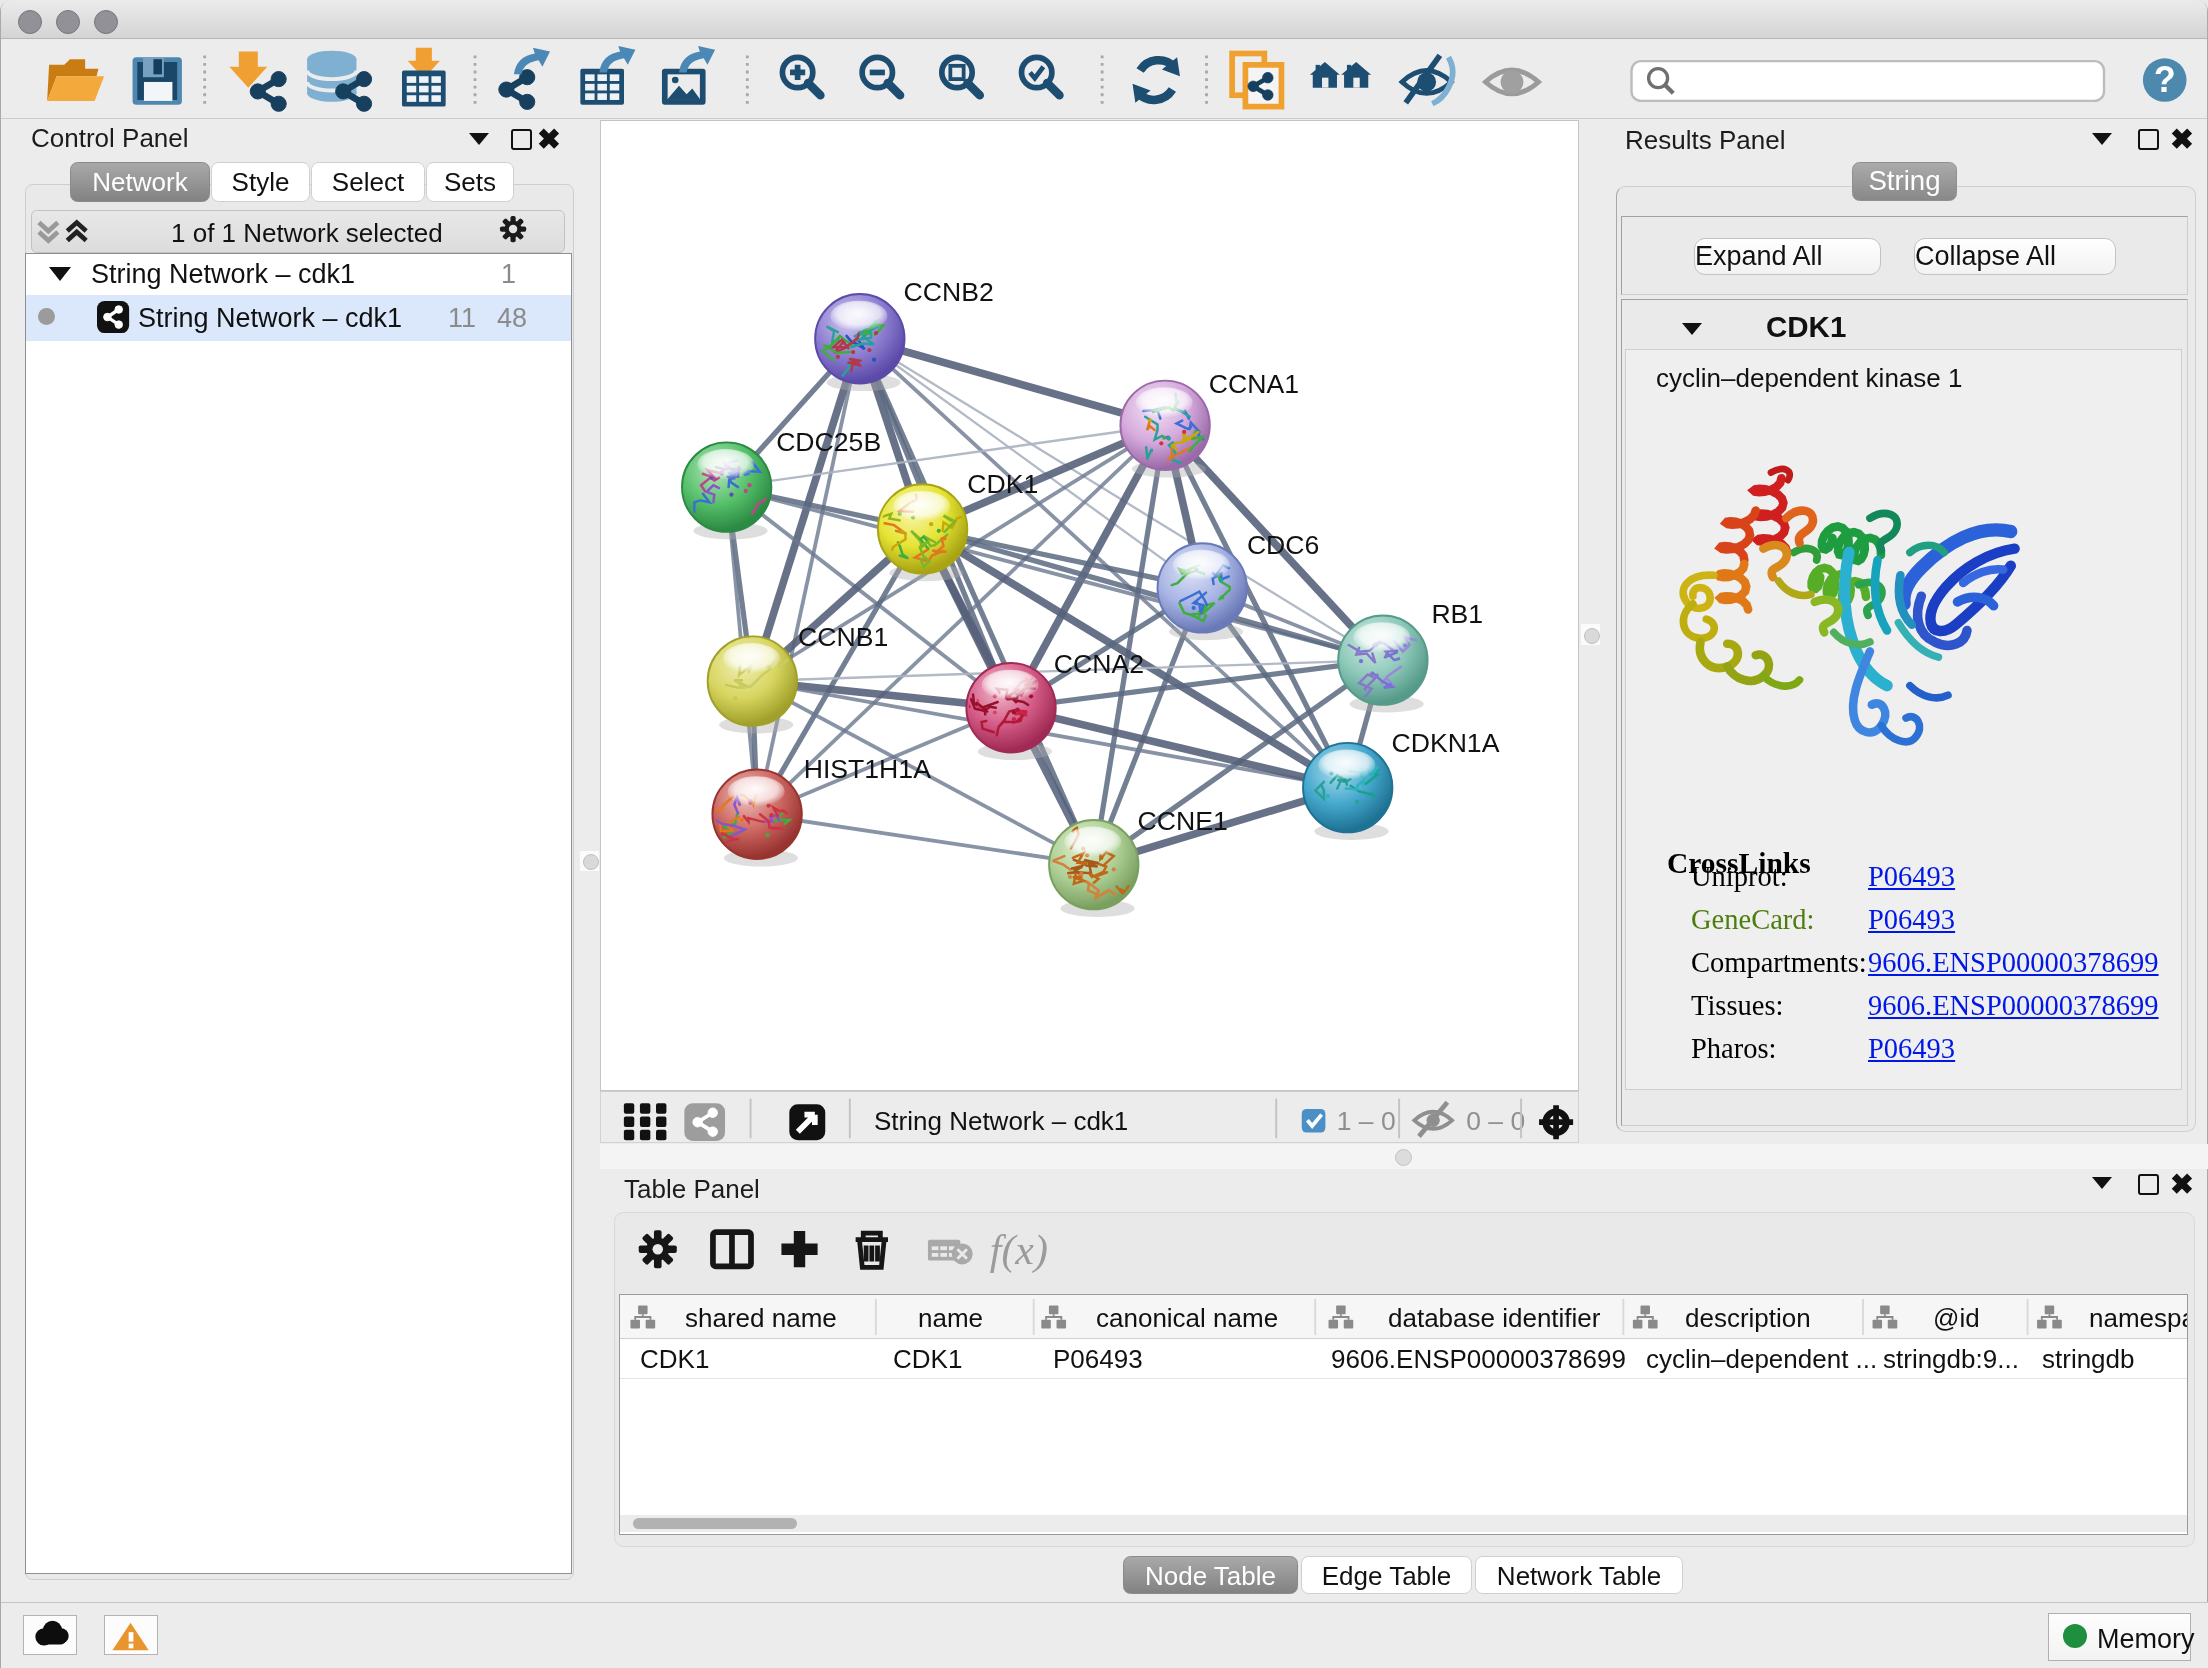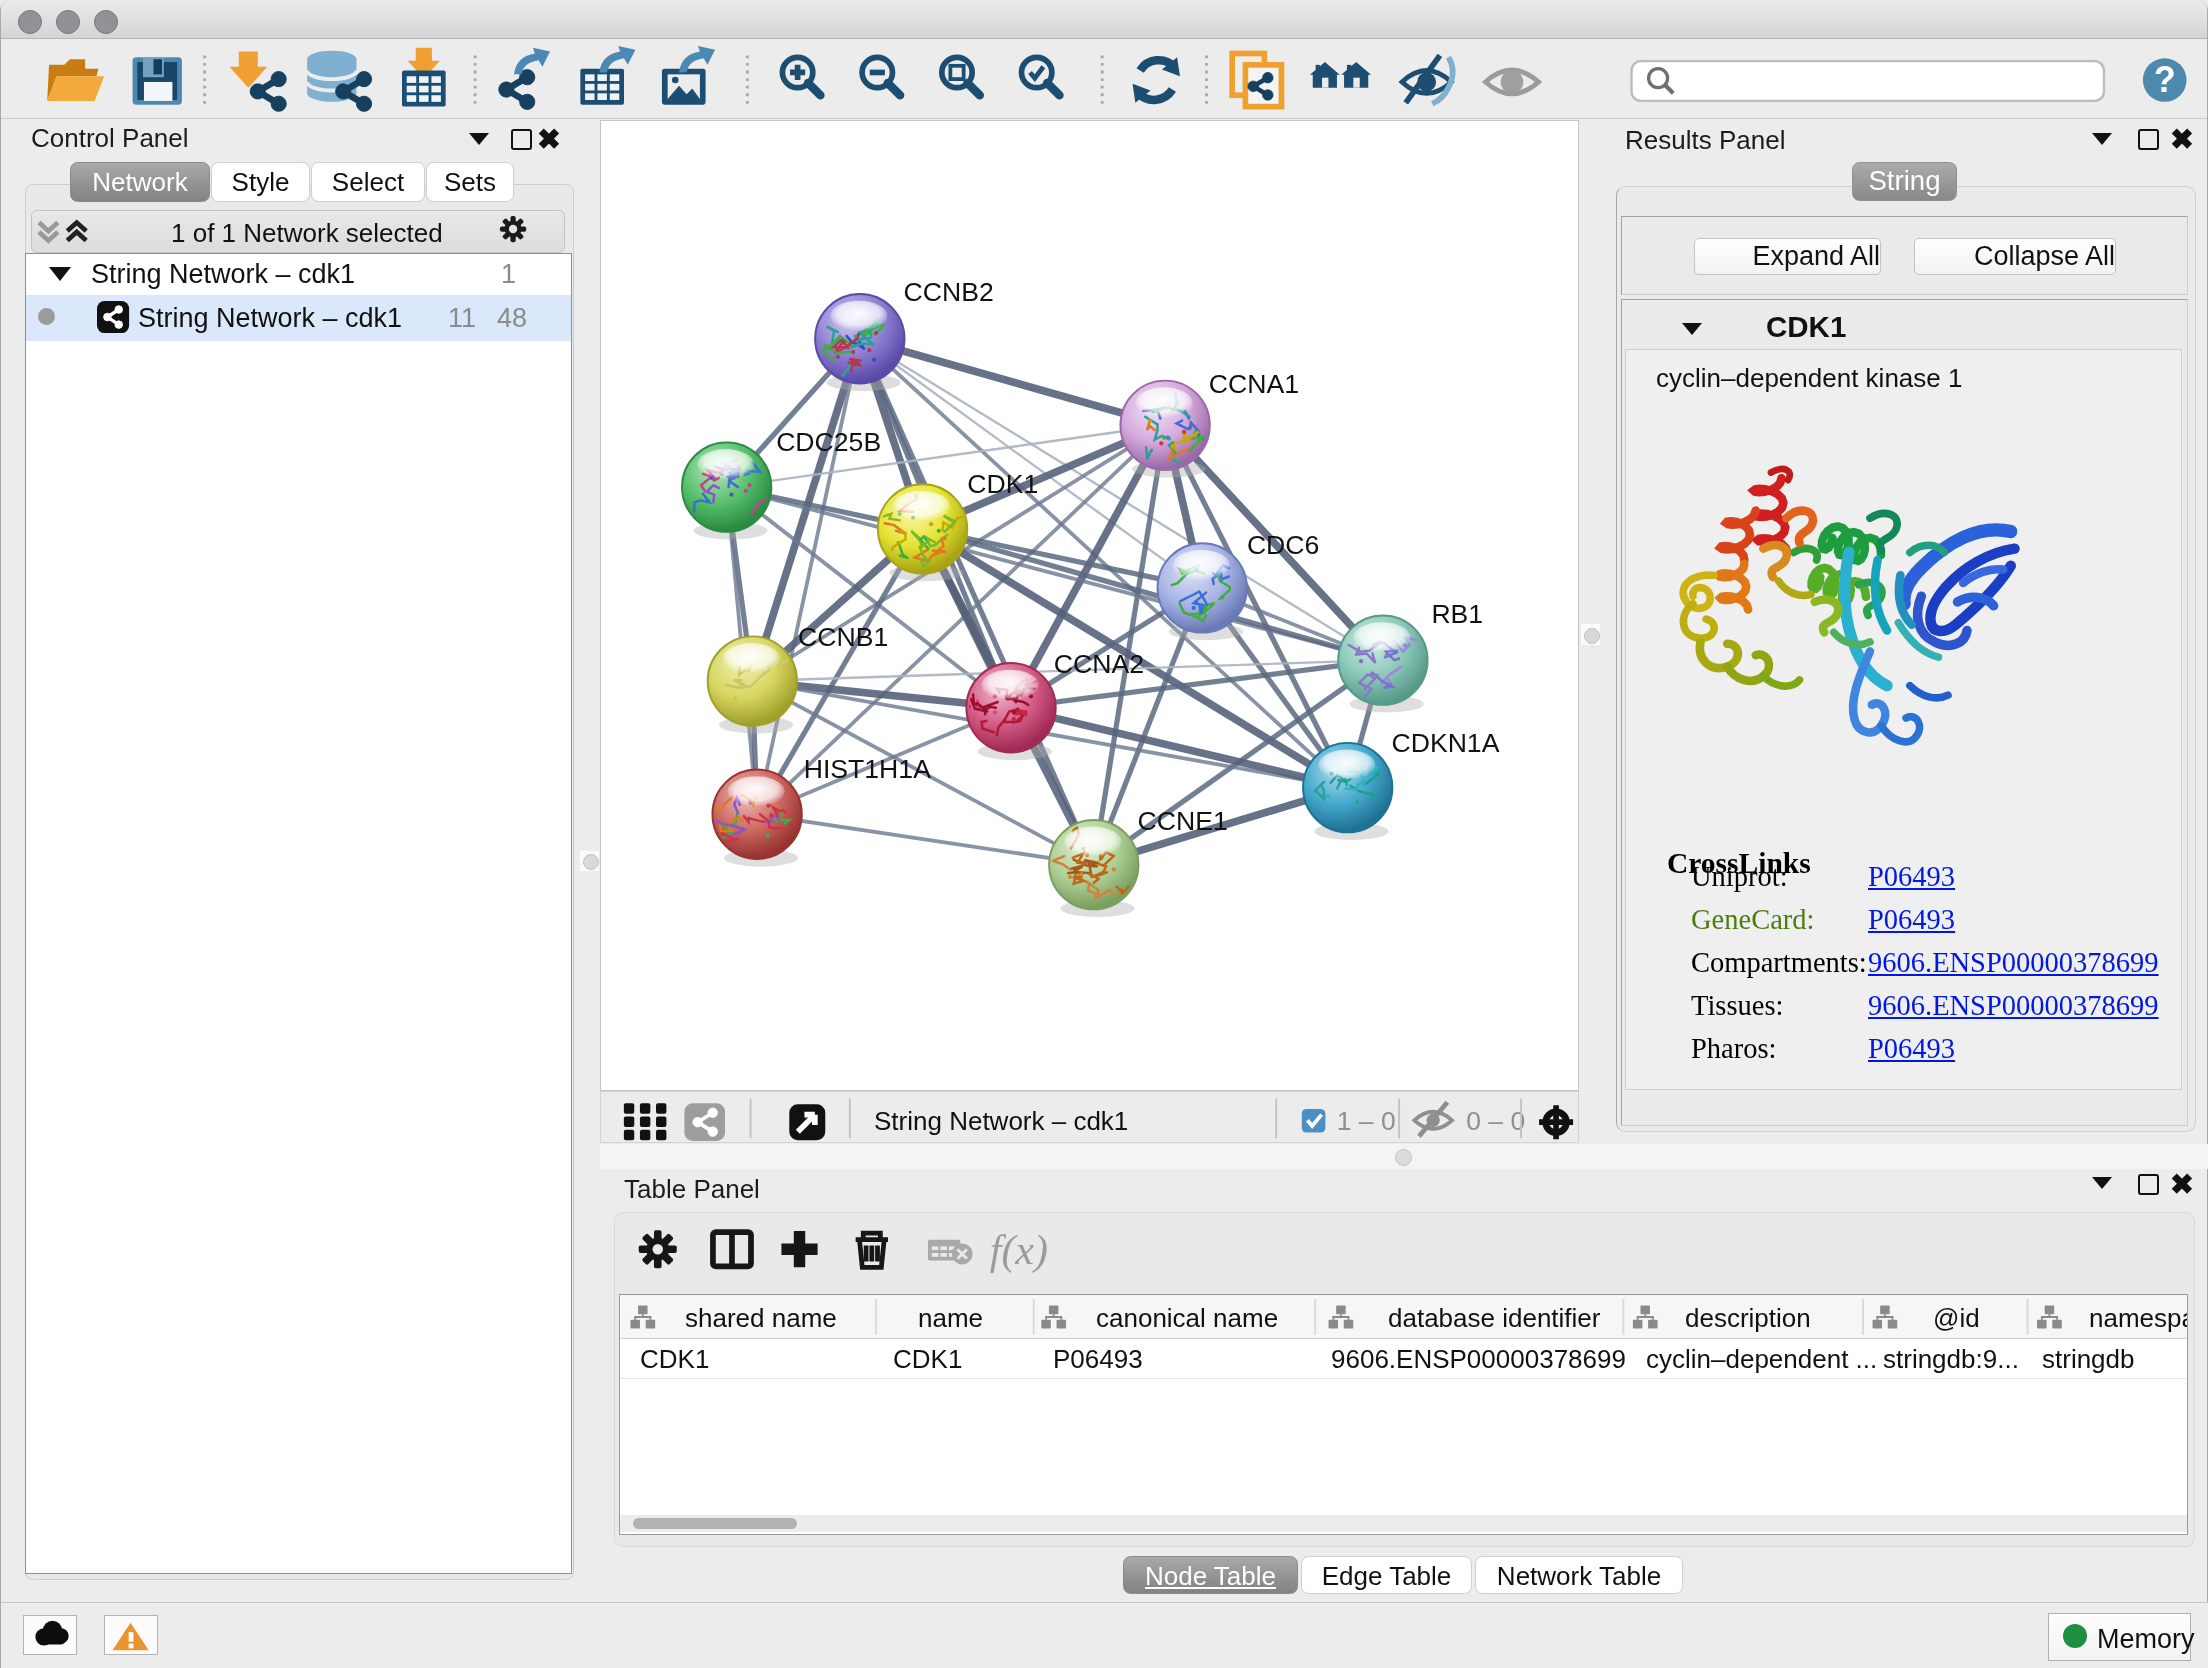--- a/index.html
+++ b/index.html
@@ -20,22 +20,22 @@
   .ptitle{font-size:26px;color:#1c1c1c;}
   .pcaret{width:0;height:0;border-left:10.5px solid transparent;border-right:10.5px solid transparent;border-top:12.4px solid #111;}
   .psq{width:21px;height:21px;border:2.9px solid #111;border-radius:2.9px;box-sizing:border-box;}
   .px{font-size:28.5px;font-weight:bold;color:#111;line-height:21px;}
   
   .tab{box-sizing:border-box;height:40px;font-size:26px;text-align:center;line-height:38px;color:#111;
        background:#ffffff;border:1px solid #cfcfcf;border-radius:7.6px;}
   .tabsel{background:linear-gradient(#a9a9a9,#828282);color:#fff;border:1px solid #8a8a8a;}
   
   .rsbox{border-top:1.9px solid #a0a0a0;border-left:1.9px solid #a0a0a0;border-bottom:1.9px solid #cdcdcd;border-right:1.9px solid #cdcdcd;background:#eaeaea;}
-  .btn{background:linear-gradient(#ffffff,#f2f2f2);border:1.4px solid #c3c3c3;border-radius:5px;
-       font-size:27px;color:#111;text-align:right;}
+  .btn{background:linear-gradient(#ffffff,#f2f2f2);border:1.4px solid #c3c3c3;border-radius:11px;
+       font-size:27px;color:#111;text-align:left;}
   a.lnk{color:#0018e6;text-decoration:underline;}
   .serif{font-family:"Liberation Serif", serif;}
 </style>
 </head>
 <body>
 <div id="app">
 
   <div class="abs" id="titlebar"></div>
   <div class="abs tl" style="left:17px;"></div>
   <div class="abs tl" style="left:55px;"></div>
@@ -842,21 +842,21 @@
       <div class="abs" style="left:711px;top:4.8px;">9606.ENSP00000378699</div>
       <div class="abs" style="left:1026px;top:4.8px;">cyclin–dependent ...</div>
       <div class="abs" style="left:1263px;top:4.8px;">stringdb:9...</div>
       <div class="abs" style="left:1422px;top:4.8px;">stringdb</div>
     </div>
     <div class="abs" style="left:0px;top:220px;width:1570px;height:17px;background:#ececec;">
       <div class="abs" style="left:13.3px;top:2.9px;width:164px;height:11.4px;border-radius:5.7px;background:#b2b2b2;"></div>
     </div>
   </div>
 
-  <div class="abs tab tabsel" style="left:1122px;top:1556px;width:175px;height:38px;border-radius:7.6px;text-decoration:underline;">Node Table</div>
+  <div class="abs tab tabsel" style="left:1122px;top:1556px;width:175px;height:38px;border-radius:7.6px;">Node Table</div>
   <div class="abs tab" style="left:1300px;top:1556px;width:171px;height:38px;">Edge Table</div>
   <div class="abs tab" style="left:1474px;top:1556px;width:208px;height:38px;">Network Table</div>
 
   <div class="abs" style="left:0px;top:1602px;width:2208px;height:67px;background:#ececec;border-top:1.9px solid #c6c6c6;"></div>
   <div class="abs" style="left:22px;top:1615px;width:54px;height:40px;background:#fcfcfc;border:1.9px solid #b3b3b3;box-sizing:border-box;"></div>
   <div class="abs" style="left:103px;top:1615px;width:54px;height:40px;background:#fcfcfc;border:1.9px solid #b3b3b3;box-sizing:border-box;"></div>
   <svg class="abs" style="left:22px;top:1615px;" width="138" height="40" viewBox="0 0 145 42">
     <g fill="#0d0d0d">
       <circle cx="22" cy="23" r="9"></circle>
         <circle cx="31" cy="16" r="10"></circle>

